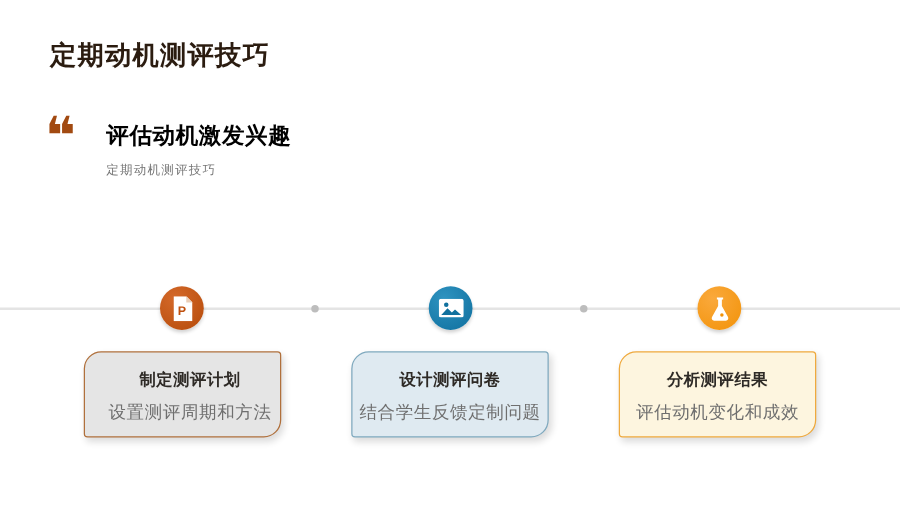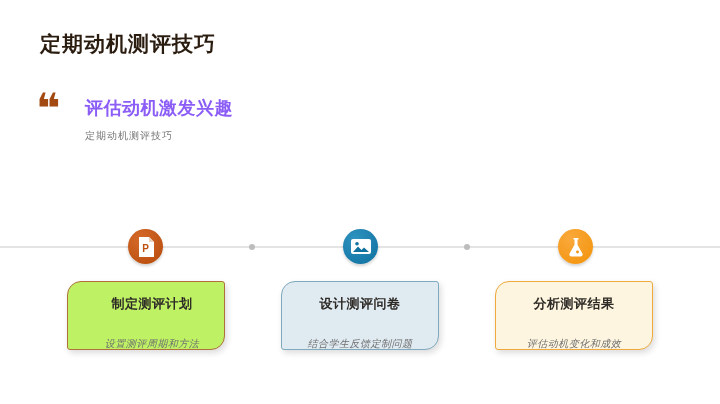--- a/index.html
+++ b/index.html
@@ -23,21 +23,21 @@
   }
   .quote-mark {
     position: absolute; left: 36px; top: 88px;
     font-family: "DejaVu Sans", sans-serif;
     font-size: 42px; line-height: 1;
     color: #a24a11; font-weight: bold;
   }
   .quote-heading {
     position: absolute; left: 85px; top: 96px;
     font-size: 18px; font-weight: bold;
-    color: #8b5cf6; letter-spacing: 0.5px;
+    color: #000000; letter-spacing: 0.5px;
   }
   .quote-subheading {
     position: absolute; left: 85px; top: 129px;
     font-size: 10px; color: #757575; letter-spacing: 1px;
   }
 
   
   .timeline-line {
     position: absolute; left: 0; top: 246px;
     width: 720px; height: 2px; background: #e4e4e4;
@@ -63,31 +63,31 @@
   
   .card {
     position: absolute; top: 281px;
     width: 158px; height: 69px;
     border-radius: 14px 3px 14px 3px;
     border: 1.5px solid;
     box-sizing: border-box;
     text-align: center;
     box-shadow: 2px 3px 6px rgba(0,0,0,0.14);
   }
-  .card-1 { left: 67px;  background: #bef264; border-color: #b0703c; padding-left: 12px; }
+  .card-1 { left: 67px;  background: #e5e5e5; border-color: #b0703c; padding-left: 12px; }
   .card-2 { left: 281px; background: #dfeaf1; border-color: #7fa9be; }
   .card-3 { left: 495px; background: #fdf5df; border-color: #efa93d; }
   .card-title {
     margin-top: 13px;
     font-size: 13px; font-weight: bold;
     color: #2e2a26; letter-spacing: 0.5px;
   }
   .card-desc {
-    margin-top: 24px;
-    font-size: 10px; color: #6f6f6f; letter-spacing: 0.5px; font-style: italic;
+    margin-top: 8px;
+    font-size: 14px; color: #6f6f6f; letter-spacing: 0.5px;
   }
 </style>
 </head>
 <body>
 
 <div class="slide">
 
   <div class="slide-title">定期动机测评技巧</div>
 
   <div class="quote-mark">❝</div>

